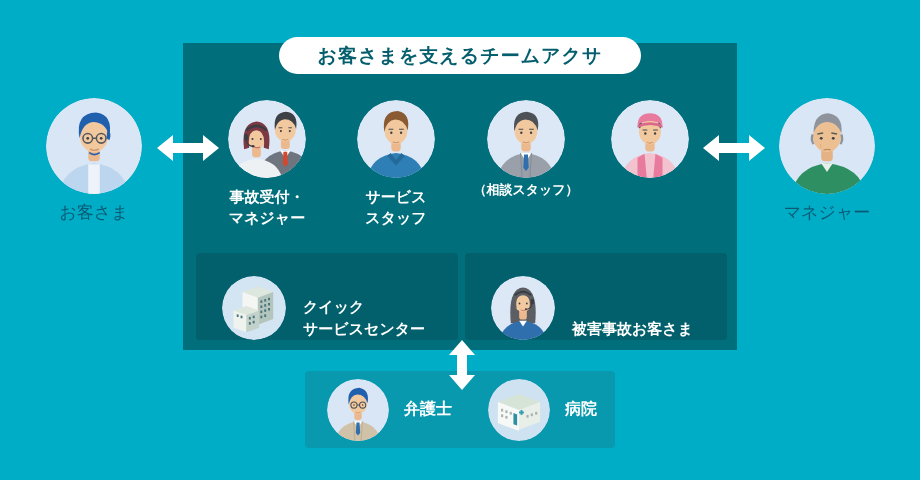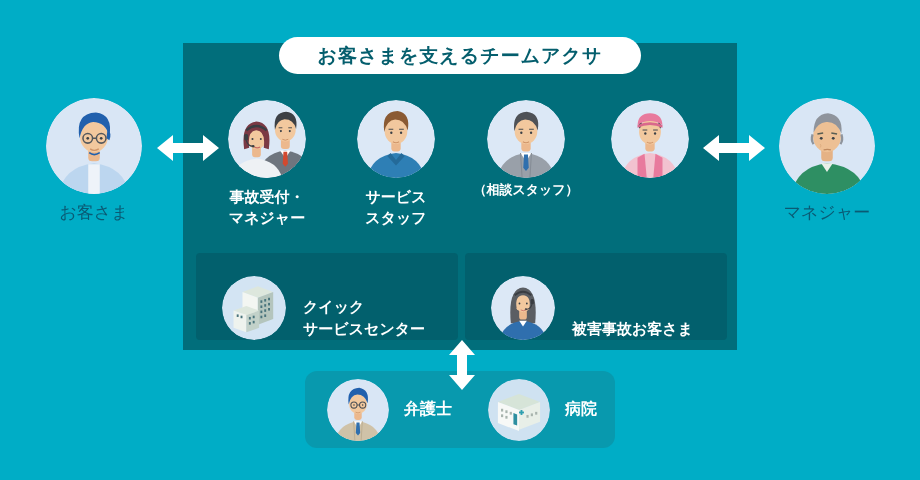--- a/index.html
+++ b/index.html
@@ -50,21 +50,21 @@
     background:var(--sub-box,#02606d);
     display:flex;align-items:flex-end;padding-left:26px;box-sizing:border-box;
   }
   .subbox-1{left:13px;} .subbox-2{left:282px;}
   .subbox .ficon{width:64px;height:64px;border-radius:50%;overflow:hidden;flex:0 0 auto;}
   .subbox .ficon svg{display:block;width:100%;height:100%;}
   .subbox .flabel{margin-left:17px;color:var(--panel-label-text,#fff);
     font-size:15px;font-weight:bold;line-height:22px;white-space:nowrap;}
   
   .bottom-box{
-    position:absolute;left:305px;top:371px;width:310px;height:77px;border-radius:12px;
+    position:absolute;left:305px;top:371px;width:310px;height:77px;border-radius:4px;
     background:var(--bottom-box,#0899ae);
     display:flex;align-items:center;padding-left:22px;box-sizing:border-box;gap:36px;
   }
   .ext-item{display:flex;align-items:center;gap:15px;}
   .ext-item .eicon{width:62px;height:62px;border-radius:50%;overflow:hidden;}
   .ext-item .eicon svg{display:block;width:100%;height:100%;}
   .ext-item .elabel{color:#fff;font-size:16px;font-weight:bold;white-space:nowrap;}
 </style>
 </head>
 <body>

